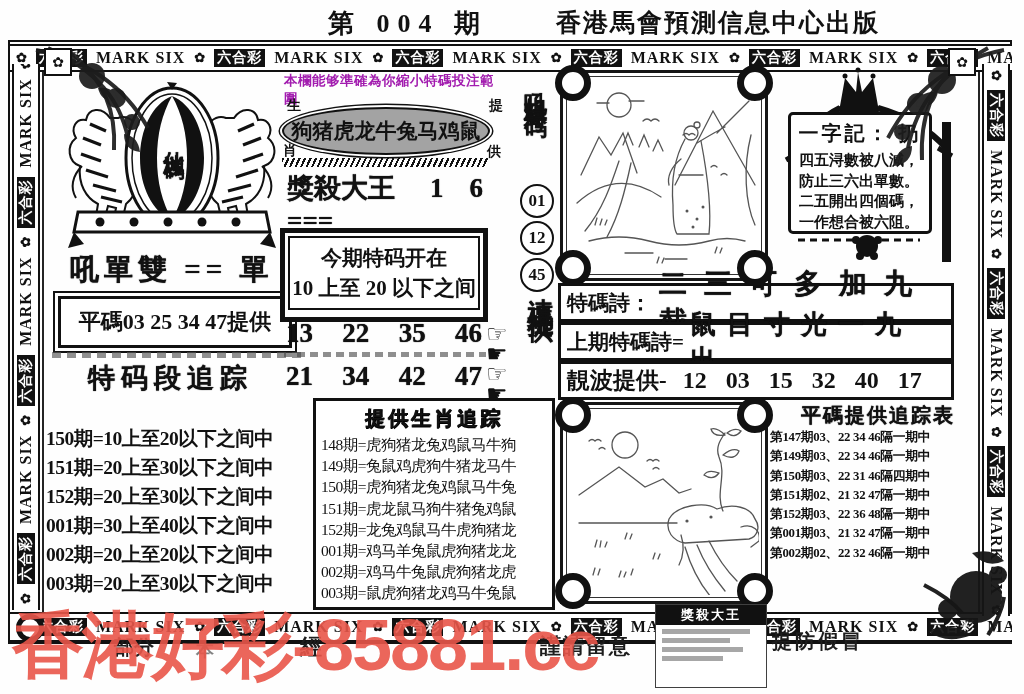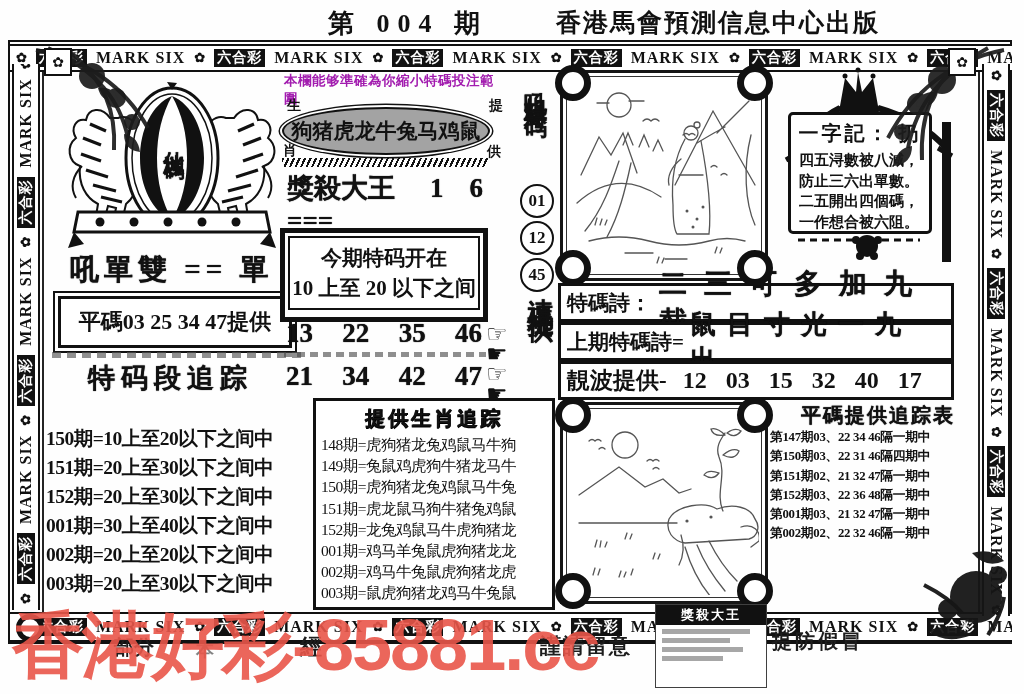--- a/index.html
+++ b/index.html
@@ -437,20 +437,21 @@
   </svg>
   <div class="donut" style="left:-8px;top:-8px;"></div>
   <div class="donut" style="right:-8px;top:-8px;"></div>
   <div class="donut" style="left:-8px;bottom:-8px;"></div>
   <div class="donut" style="right:-8px;bottom:-8px;"></div>
 </div>
 
 <div class="abs" id="table-title">平碼提供追踪表</div>
 <div class="abs" id="table-rows">
     <div>第147期03、22 34 46隔一期中</div>
+    <div>第149期03、22 34 46隔一期中</div>
     <div>第150期03、22 31 46隔四期中</div>
     <div>第151期02、21 32 47隔一期中</div>
     <div>第152期03、22 36 48隔一期中</div>
     <div>第001期03、21 32 47隔一期中</div>
     <div>第002期02、22 32 46隔一期中</div>
   </div>
 
 <div class="abs frag" style="left:114px;top:634px;font-size:20px;">部分</div>
 <div class="abs frag" style="left:196px;top:638px;font-size:18px;opacity:.55;">本</div>
 <div class="abs frag" style="left:300px;top:632px;font-size:22px;">經</div>

